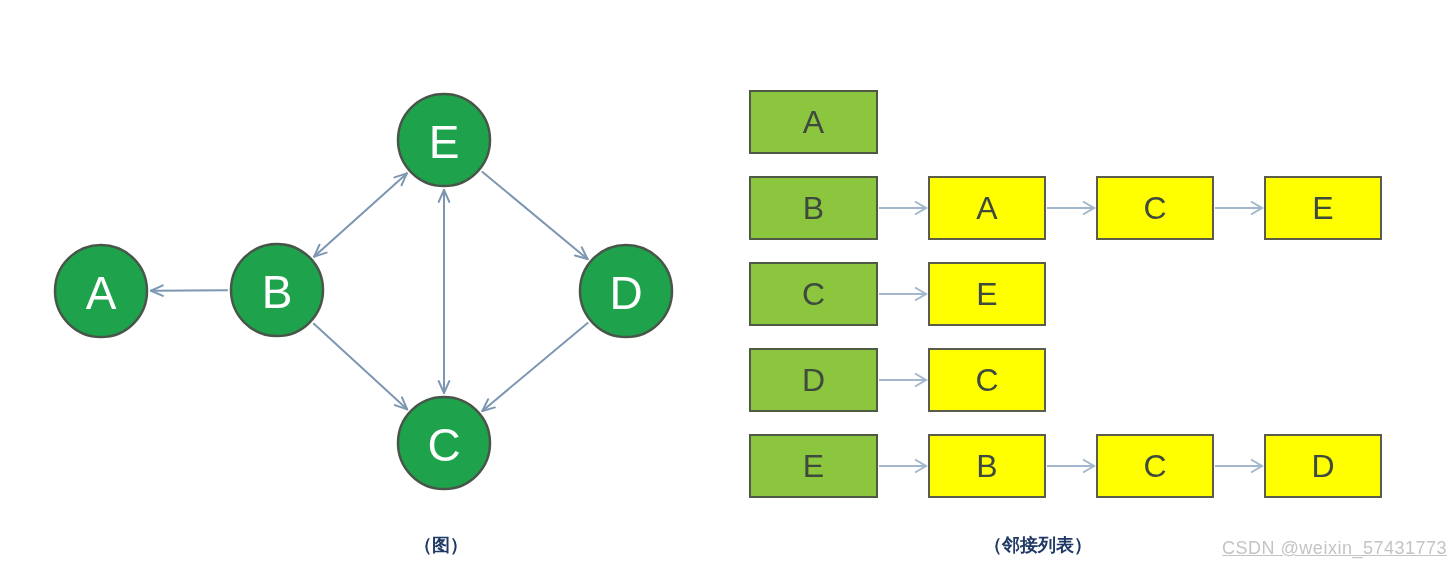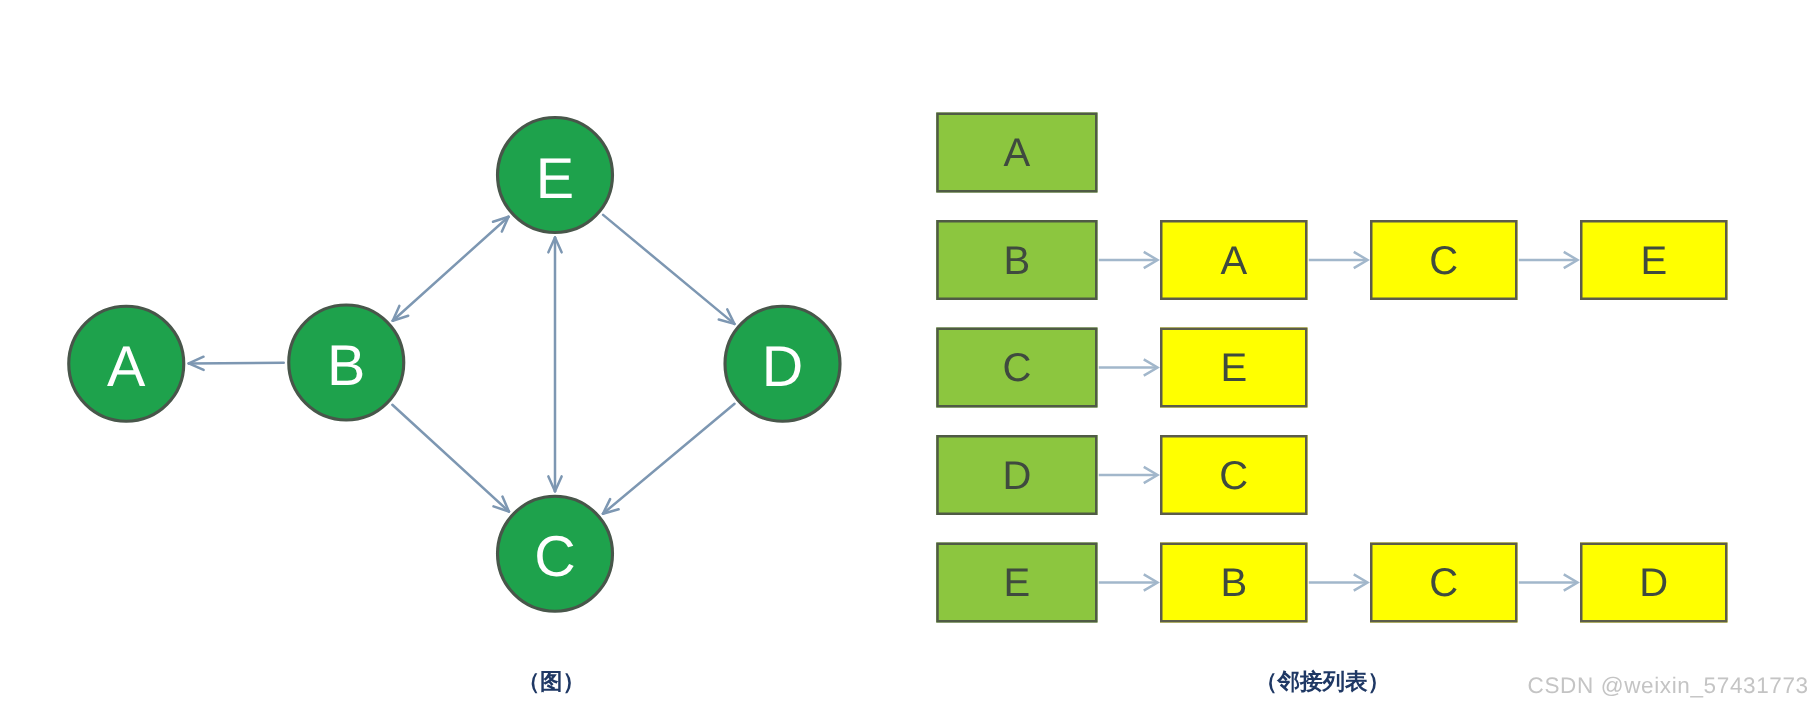--- a/index.html
+++ b/index.html
@@ -25,24 +25,24 @@
   .box{
     box-sizing:border-box; height:64px; display:flex; align-items:center; justify-content:center;
     font-size:32px; color:var(--box-label); border:2px solid var(--item-border); flex:0 0 auto;
   }
   .box.head{width:129px; background:var(--head-fill); border-color:var(--head-border);}
   .box.item{width:118px; background:var(--item-fill); border-color:var(--item-border);}
   .conn{display:block; flex:0 0 auto;}
   .conn line,.conn polyline{stroke:var(--connector); stroke-width:2; fill:none;}
   .caption{position:absolute; font-size:18px; font-weight:bold; color:var(--caption); line-height:22px;}
   #cap-graph{left:341px; top:534px; width:200px; text-align:center;}
-  #cap-adj{left:952px; top:534px; width:212px; text-align:center;}
+  #cap-adj{left:932px; top:534px; width:212px; text-align:center;}
   .watermark{
     position:absolute; top:538px; right:4px; font-size:18px; line-height:20px;
-    color:var(--watermark); letter-spacing:0.5px;
+    color:var(--watermark); letter-spacing:0.5px;text-decoration:underline;
   }
 </style>
 </head>
 <body>
 
 <div class="canvas">
   <svg id="graph-svg" width="720" height="530" viewBox="0 0 720 530">
       <g>
         <line x1="227.00080705690564" y1="290.2840863235403" x2="150.99919294309436" y2="290.7159136764597" class="edge-line"></line>
         <line x1="150.99919294309436" y1="290.7159136764597" x2="162.89927575300197" y2="295.949271023072" class="edge-line"></line>

